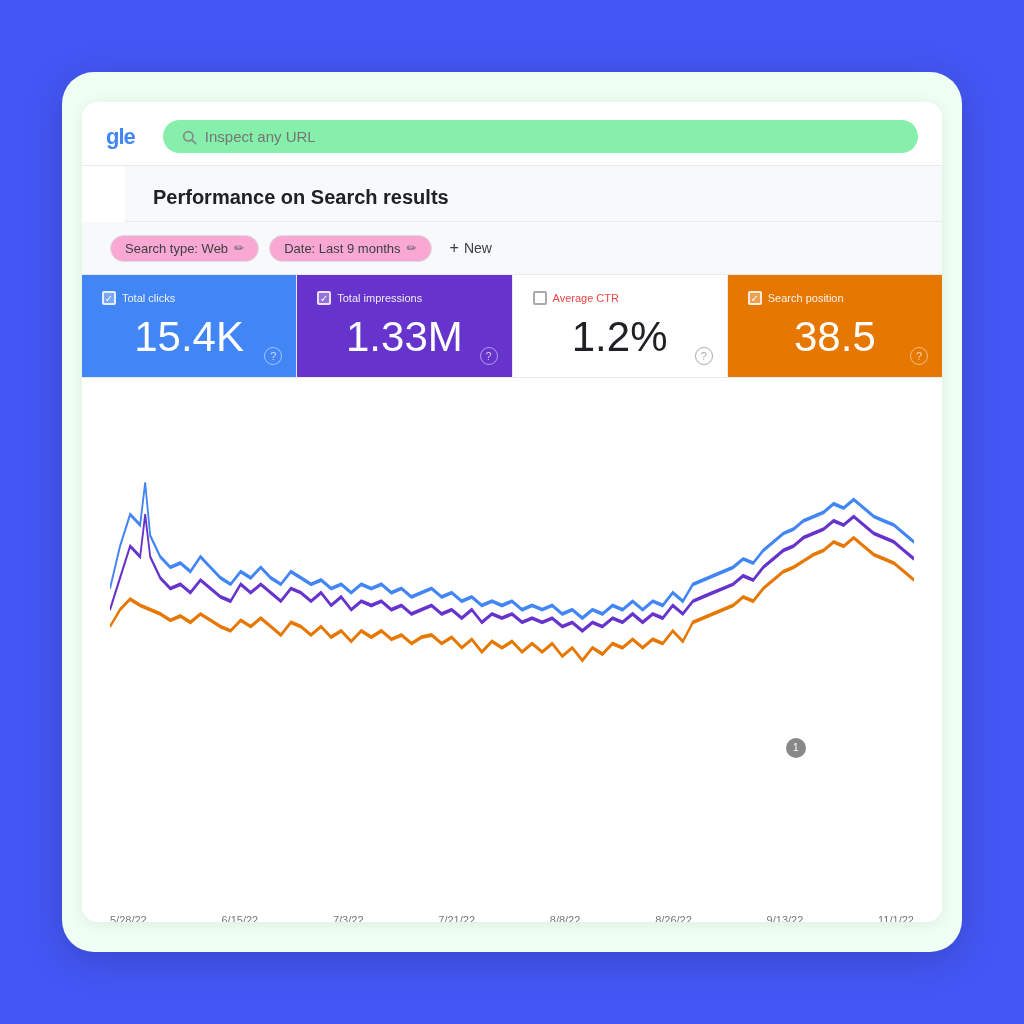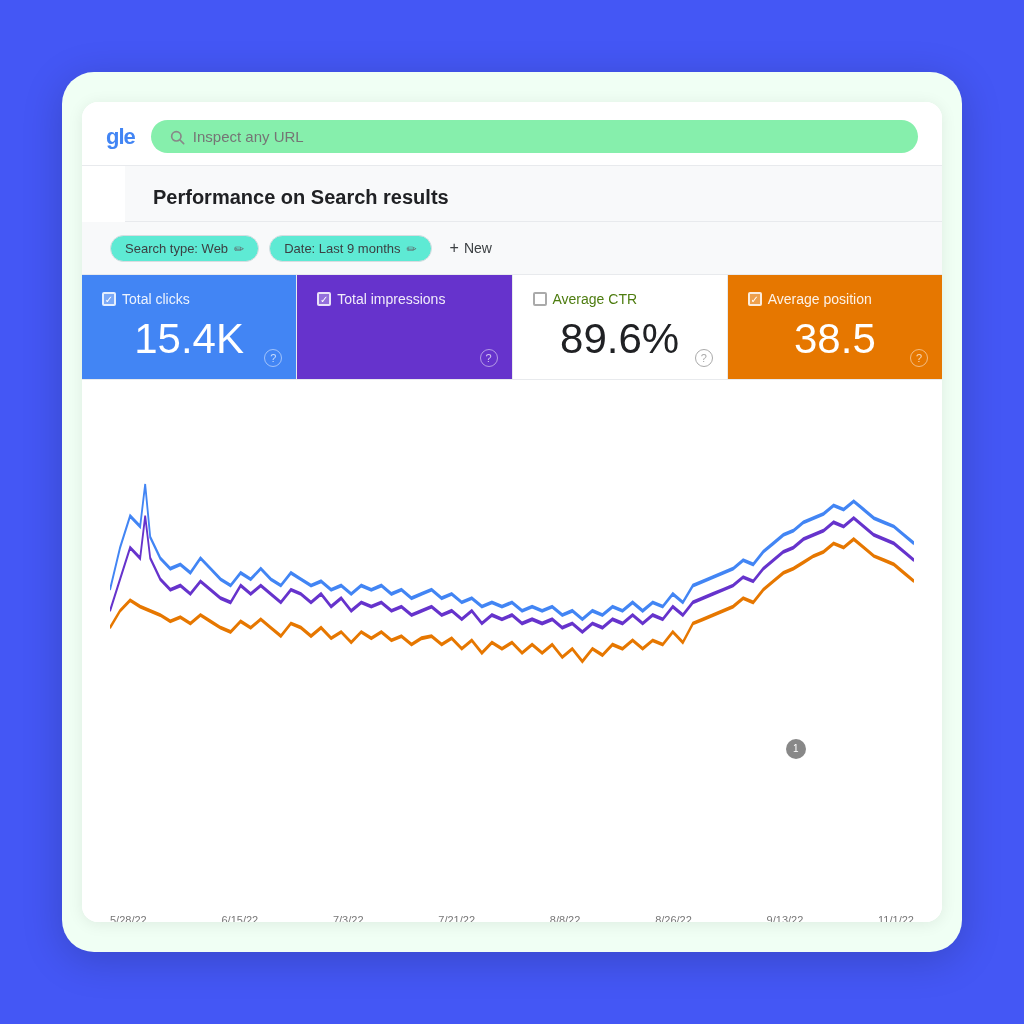--- a/index.html
+++ b/index.html
@@ -32,21 +32,21 @@
       display: flex;
       flex-direction: column;
     }
     
     .search-bar-area {
       padding: 18px 24px 12px 24px;
       background: #fff;
       border-bottom: 1px solid #e8eaed;
       display: flex;
       align-items: center;
-      gap: 12px;
+      gap: 24px;
     }
     .logo-partial {
       font-size: 22px;
       font-weight: 700;
       color: #4285f4;
       margin-right: 4px;
       letter-spacing: -1px;
     }
     .search-input-wrap {
       flex: 1;
@@ -86,23 +86,23 @@
     .filter-area {
       padding: 12px 28px;
       background: #f8f9fa;
       border-bottom: 1px solid #e8eaed;
       display: flex;
       align-items: center;
       gap: 10px;
     }
     .chip {
       display: flex;
-      align-items: flex-end;
+      align-items: center;
       gap: 6px;
-      background: #5eead4;
+      background: #f9a8d4;
       border: 1.5px solid #dadce0;
       border-radius: 20px;
       padding: 5px 14px;
       font-size: 13px;
       color: #3c4043;
       cursor: pointer;
     }
     .chip .edit-icon { font-size: 12px; color: #5f6368; }
     .new-btn {
       display: flex;
@@ -146,25 +146,25 @@
       border-radius: 2px;
       display: flex;
       align-items: center;
       justify-content: center;
       flex-shrink: 0;
     }
     .metric-checkbox.checked { background: rgba(255,255,255,0.3); }
     .metric-checkbox.white-border { border-color: #aaa; }
     .check-mark { color: white; font-size: 10px; }
     .metric-label {
-      font-size: 14px;
+      font-size: 11px;
       color: rgba(255,255,255,0.9);
       font-weight: 500;
     }
-    .metric-label.dark { color: #4d7c0f; }
+    .metric-label.dark { color: #ef4444; }
     .metric-value {
       font-size: 42px;
       font-weight: 400;
       color: #fff;
       margin-bottom: 4px;
       text-align: center;
     }
     .metric-value.dark { color: #202124; }
     .metric-help {
       position: absolute;
@@ -265,39 +265,40 @@
         <div class="metric-help">?</div>
       </div>
 
       <div class="metric-card purple">
         <div class="metric-header">
           <div class="metric-checkbox checked">
             <span class="check-mark">✓</span>
           </div>
           <span class="metric-label">Total impressions</span>
         </div>
+        <div class="metric-value">1.33M</div>
         <div class="metric-help">?</div>
       </div>
 
       <div class="metric-card white">
         <div class="metric-header">
           <div class="metric-checkbox white-border">
           </div>
           <span class="metric-label dark">Average CTR</span>
         </div>
-        <div class="metric-value dark">89.6%</div>
+        <div class="metric-value dark">1.2%</div>
         <div class="metric-help dark">?</div>
       </div>
 
       <div class="metric-card orange">
         <div class="metric-header">
           <div class="metric-checkbox checked" style="border-color:rgba(255,255,255,0.8);">
             <span class="check-mark">✓</span>
           </div>
-          <span class="metric-label">Average position</span>
+          <span class="metric-label">Search position</span>
         </div>
         <div class="metric-value">38.5</div>
         <div class="metric-help">?</div>
       </div>
     </div>
 
     <div class="chart-area" style="position:relative;">
       <svg class="chart-svg" viewBox="0 0 800 240" preserveAspectRatio="none">
 
         <polyline fill="none" stroke="#4285f4" stroke-width="1.8" points="

